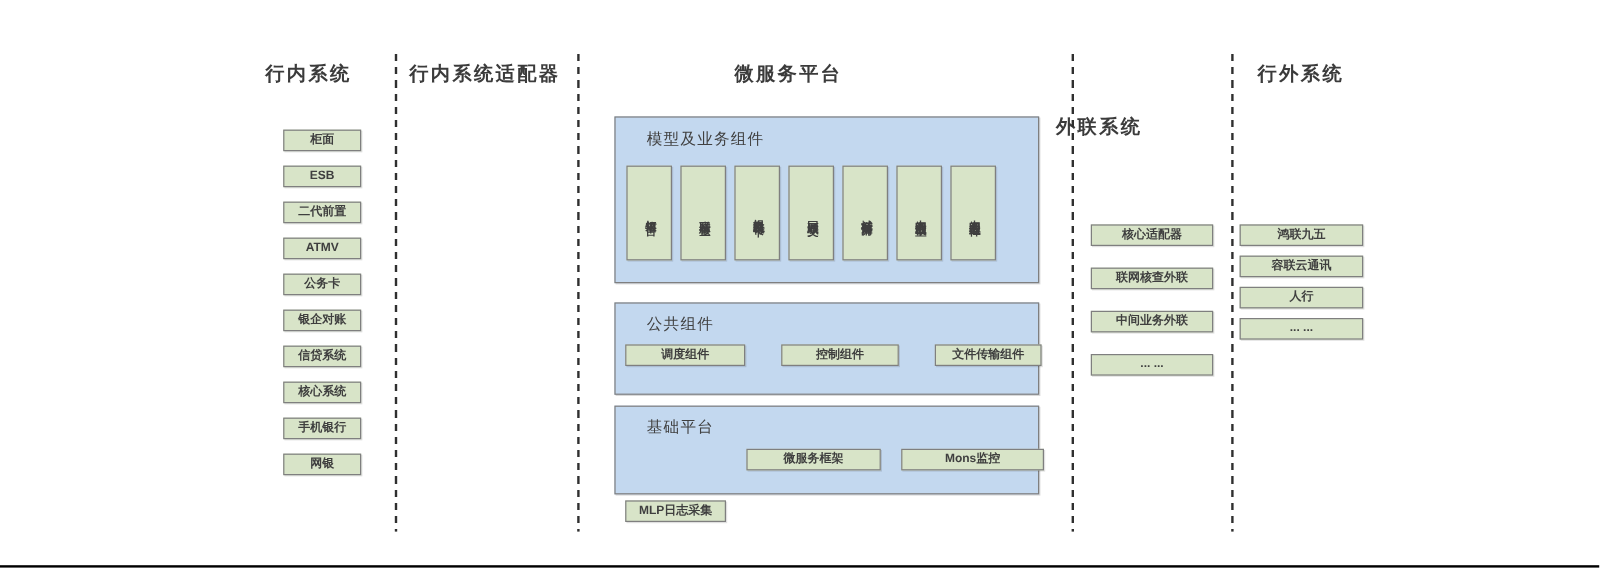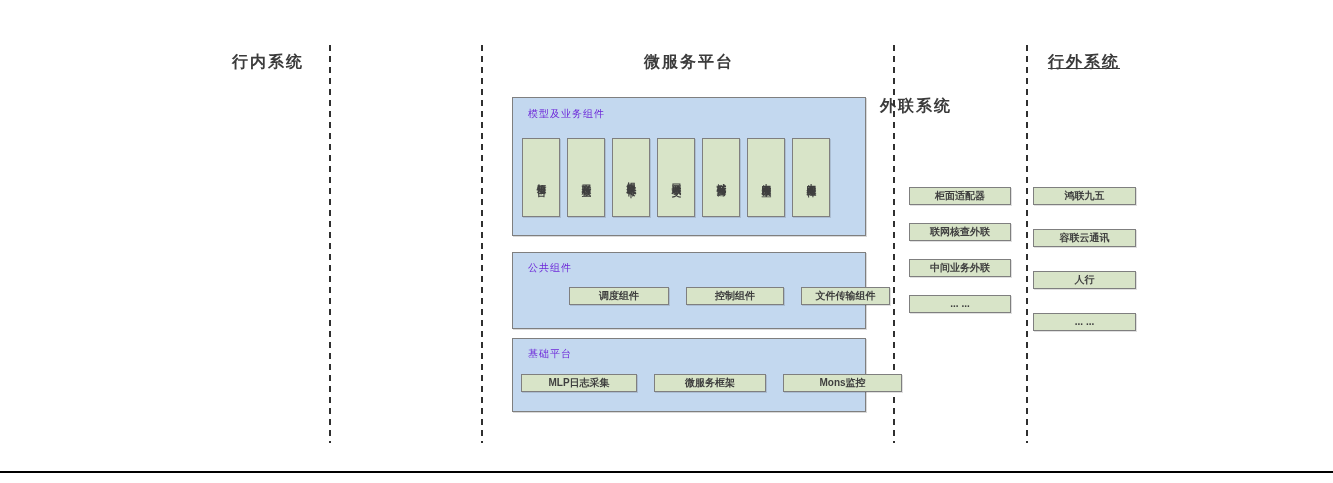--- a/index.html
+++ b/index.html
@@ -28,88 +28,101 @@
   
   .vstack{position:absolute;display:flex;flex-direction:column;}
   .vstack .gbox{width:100%;}
   
   .panel{
     position:absolute;left:512px;width:354px;box-sizing:border-box;
     background:var(--panel-fill,#c3d8ef);border:1px solid #7f7f7f;
     box-shadow:1px 1px 0 rgba(0,0,0,0.15);
   }
   .panel-label{
-    position:absolute;left:15px;font-size:10px;color:#6d28d9;letter-spacing:1px;white-space:nowrap;
+    position:absolute;left:26px;font-size:13px;color:#404040;letter-spacing:1px;white-space:nowrap;
   }
   .hrow{position:absolute;display:flex;flex-direction:row;}
   
   .vtext.gbox{
     height:79px;width:38px;line-height:normal;
     writing-mode:vertical-rl;text-orientation:upright;
     font-size:9.5px;letter-spacing:1px;padding:2px 0;
   }
   .hrow .gbox{flex:0 0 auto;}
   .baseline{position:absolute;left:0;top:471px;width:1333px;height:2px;background:#000;}
 </style>
 </head>
 <body>
 
 <div class="canvas">
 
-  <div class="col-header" style="left:268px;">行内系统</div>
-  <div class="col-header" style="left:689px;font-family:Liberation Serif, serif;">微服务平台</div>
+  <div class="col-header" style="left:257px;">行内系统</div>
+  <div class="col-header" style="left:404px;">行内系统适配器</div>
+  <div class="col-header" style="left:657px;font-family:Liberation Serif, serif;">微服务平台</div>
   <div class="col-header" style="left:916px;margin-top:44px;">外联系统</div>
-  <div class="col-header" style="left:1084px;text-decoration:underline;">行外系统</div>
+  <div class="col-header" style="left:1084px;">行外系统</div>
 
   <div class="vsep" style="left:329px;"></div>
   <div class="vsep" style="left:481px;"></div>
   <div class="vsep" style="left:893px;"></div>
   <div class="vsep" style="left:1026px;"></div>
 
+  <div id="col-internal" class="vstack" style="left:236px;top:108px;width:65px;gap:12px;">
+      <div class="gbox">柜面</div>
+      <div class="gbox">ESB</div>
+      <div class="gbox">二代前置</div>
+      <div class="gbox">ATMV</div>
+      <div class="gbox">公务卡</div>
+      <div class="gbox">银企对账</div>
+      <div class="gbox">信贷系统</div>
+      <div class="gbox">核心系统</div>
+      <div class="gbox">手机银行</div>
+      <div class="gbox">网银</div>
+    </div>
 
 
   <div class="panel" style="top:97px;height:139px;">
     <div class="panel-label" style="top:9px;">模型及业务组件</div>
   </div>
   <div id="row-model" class="hrow" style="left:522px;top:138px;gap:7px;">
       <div class="gbox vtext">短信平台</div>
       <div class="gbox vtext">联网核查</div>
       <div class="gbox vtext">银联及银行卡</div>
       <div class="gbox vtext">同城票交</div>
       <div class="gbox vtext">城商行清算</div>
       <div class="gbox vtext">中间业务模型</div>
       <div class="gbox vtext">中间业务组件</div>
     </div>
 
   <div class="panel" style="top:252px;height:77px;padding-left:27px;">
     <div class="panel-label" style="top:8px;">公共组件</div>
   </div>
-  <div id="row-common" class="hrow" style="left:521px;top:287px;gap:17px;margin-left:48px;">
+  <div id="row-common" class="hrow" style="left:521px;top:287px;gap:30px;">
       <div class="gbox" style="width: 100px;">调度组件</div>
       <div class="gbox" style="width: 98px;">控制组件</div>
       <div class="gbox" style="width: 89px;">文件传输组件</div>
     </div>
 
   <div class="panel" style="top:338px;height:74px;">
     <div class="panel-label" style="top:8px;text-align:right;">基础平台</div>
   </div>
   <div id="row-base" class="hrow" style="left:521px;top:374px;gap:17px;">
-      <div class="gbox" style="width: 116px;">MLP日志采集</div>
+      <div class="gbox" style="width: 84px; margin-top: 43px;">MLP日志采集</div>
       <div class="gbox" style="width: 112px;">微服务框架</div>
       <div class="gbox" style="width: 119px;">Mons监控</div>
     </div>
 
   <div id="col-outlink" class="vstack" style="left:909px;top:187px;width:102px;gap:18px;">
-      <div class="gbox">柜面适配器</div>
+      <div class="gbox">核心适配器</div>
       <div class="gbox">联网核查外联</div>
       <div class="gbox">中间业务外联</div>
       <div class="gbox">... ...</div>
     </div>
 
-  <div id="col-outside" class="vstack" style="left:1033px;top:187px;width:103px;gap:24px;">
+  <div id="col-outside" class="vstack" style="left:1033px;top:187px;width:103px;gap:8px;">
       <div class="gbox">鸿联九五</div>
       <div class="gbox">容联云通讯</div>
       <div class="gbox">人行</div>
       <div class="gbox">... ...</div>
     </div>
 
   <div class="baseline"></div>
 </div>
 
 </body></html>

